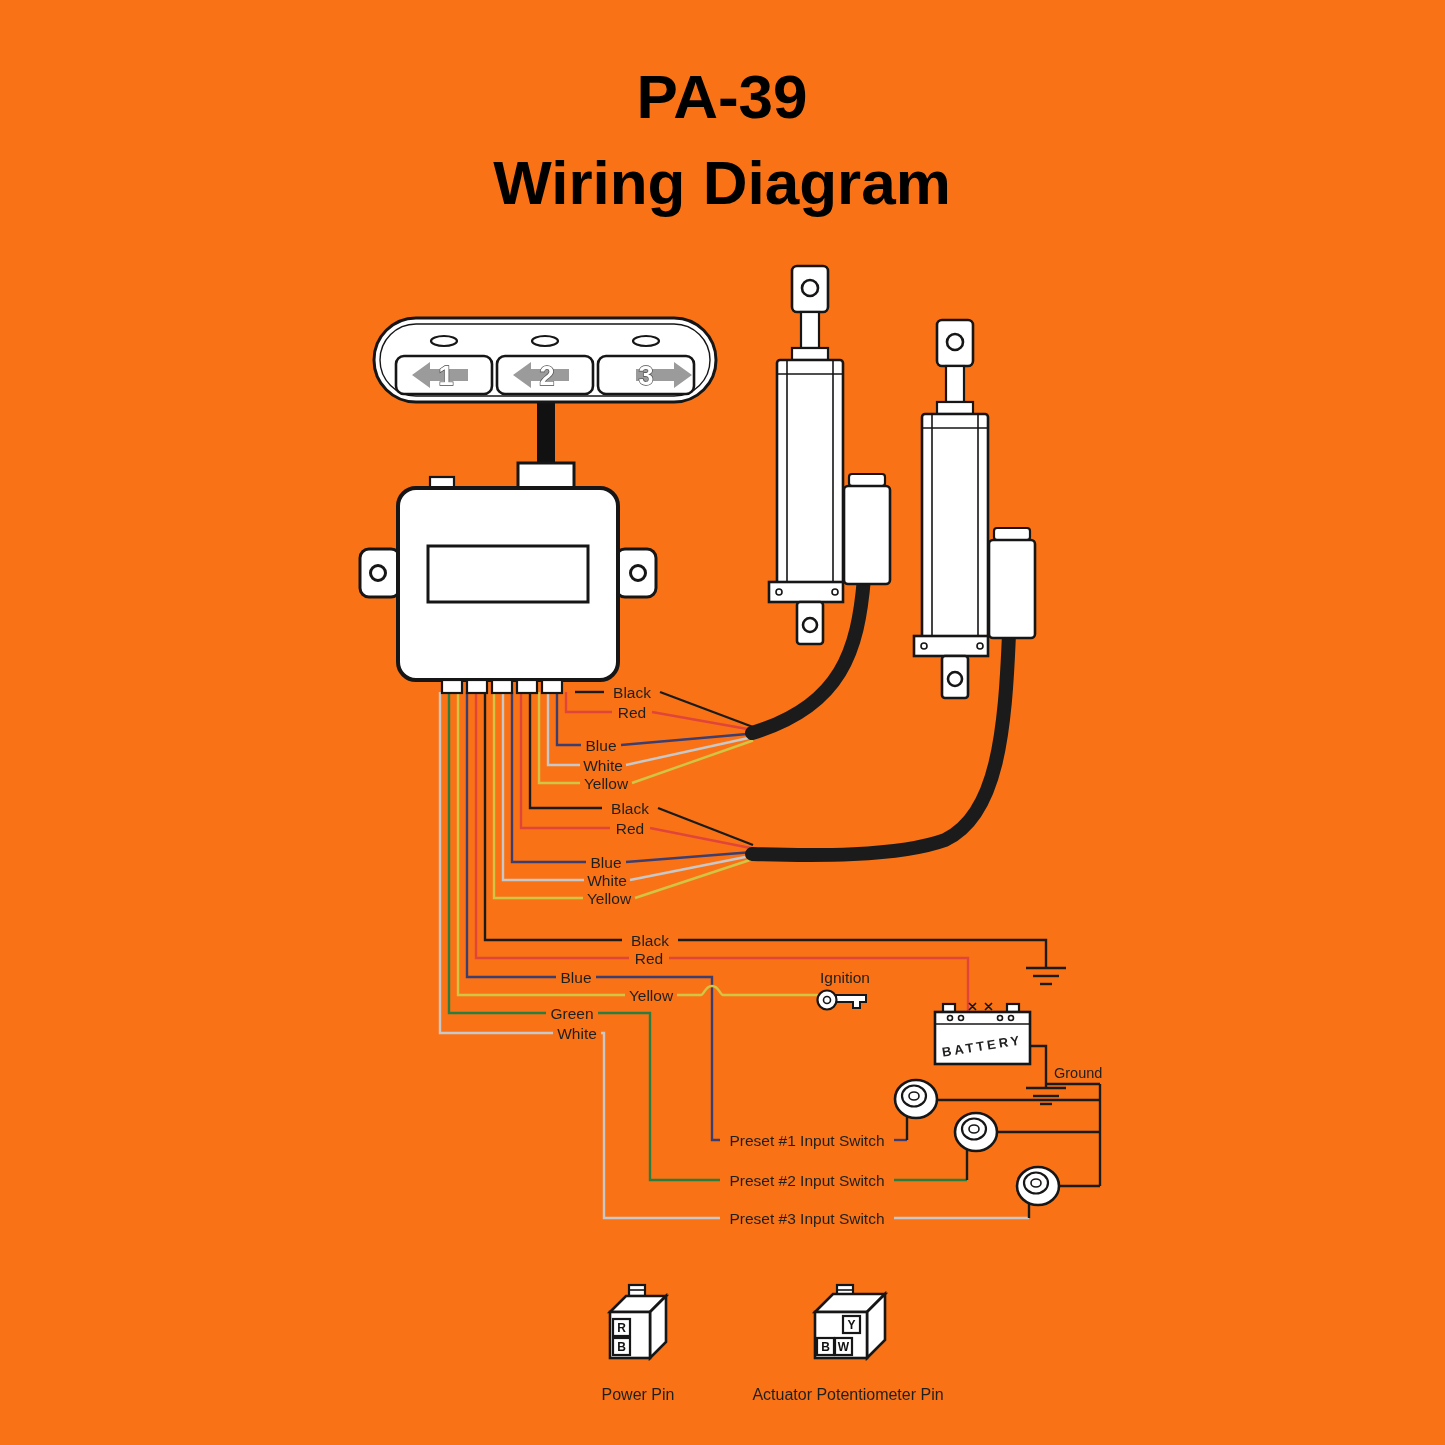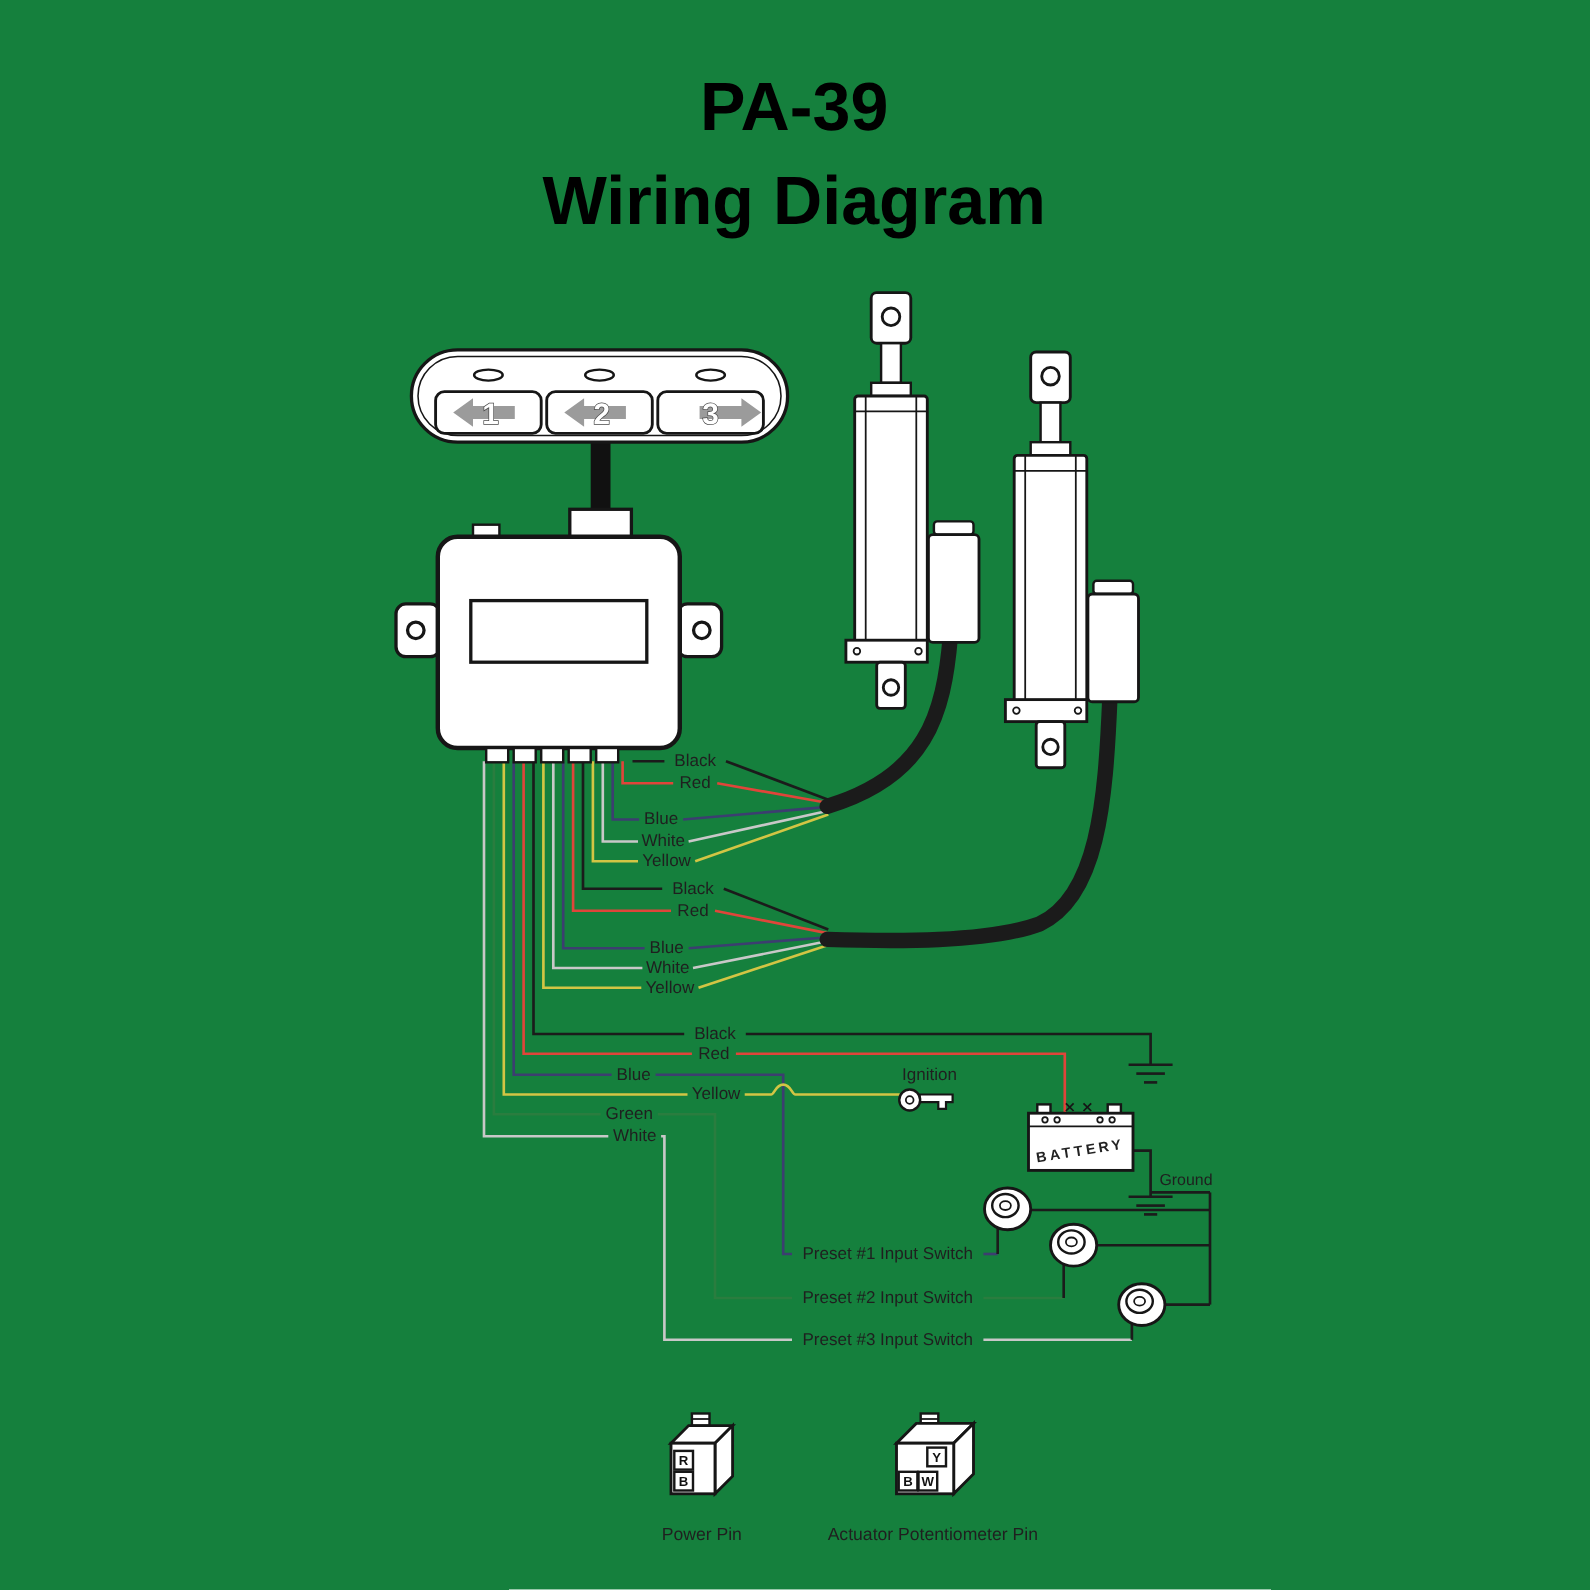--- a/index.html
+++ b/index.html
@@ -1,16 +1,16 @@
 <!DOCTYPE html>
 <html><head>
 <meta charset="utf-8">
 <style>
   html,body{margin:0;padding:0;background:#ffffff;}
-  .page{position:relative;width:1445px;height:1445px;background:#15803d;font-family:"Liberation Sans",sans-serif;overflow:hidden;}
+  .page{position:relative;width:1445px;height:1445px;background:#f97316;font-family:"Liberation Sans",sans-serif;overflow:hidden;}
   svg{position:absolute;left:0;top:0;}
   text{font-family:"Liberation Sans",sans-serif;}
   .title-txt{font-size:62px;font-weight:bold;fill:#000;text-anchor:middle;}
   .lbl{font-size:15.5px;font-weight:500;fill:#1f1f1f;text-anchor:middle;dominant-baseline:central;}
   .small-lbl{font-size:14.5px;fill:#1f1f1f;dominant-baseline:central;}
   .legend-lbl{font-size:16px;fill:#1f1f1f;text-anchor:middle;}
   .pin-letter{font-size:12px;font-weight:bold;fill:#111;text-anchor:middle;dominant-baseline:central;}
   .num{font-size:27px;font-weight:bold;fill:#fff;stroke:#4a4a4a;stroke-width:1.3px;paint-order:stroke;text-anchor:middle;dominant-baseline:central;}
   .batt-txt{font-size:13px;font-weight:600;letter-spacing:3px;fill:#222;text-anchor:middle;dominant-baseline:central;}
   .wire{fill:none;stroke-width:2.4;}

